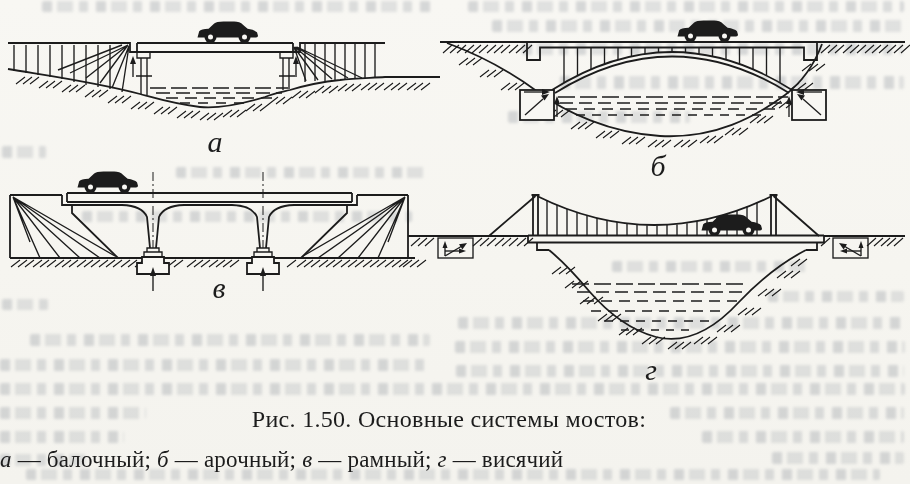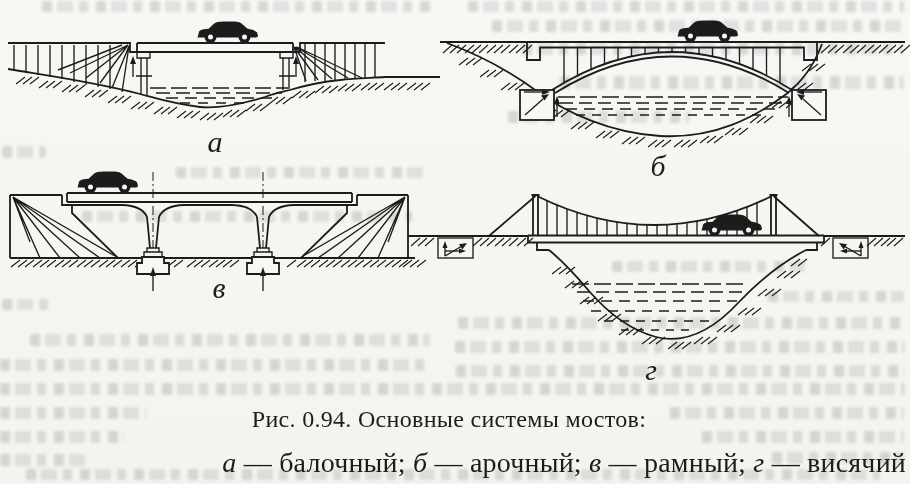--- a/index.html
+++ b/index.html
@@ -23,22 +23,22 @@
   svg .fill{fill:#1c1c1c;stroke:none;}
   svg .paper{fill:#f8f7f3;stroke:#1c1c1c;stroke-width:1.8;}
   svg .hub{fill:#f8f7f3;stroke:none;}
   svg .cl{stroke:#1c1c1c;fill:none;stroke-width:1;}
   .diag-label{font:italic 30px "Liberation Serif", serif;fill:#1c1c1c;}
   .caption-title{
     position:absolute;top:406px;left:0;width:898px;text-align:center;
     font-size:24px;letter-spacing:.3px;
   }
   .caption-legend{
-    position:absolute;top:447px;left:0;width:906px;text-align:right;
-    font-size:28px;letter-spacing:.2px;
+    position:absolute;top:447px;left:0;width:906px;text-align:left;
+    font-size:23px;letter-spacing:.2px;
   }
   .caption-legend i{font-style:italic;}
 </style>
 </head>
 <body>
 
 <div>
   <div class="bleed" style="left:42px;top:1px;width:390px;height:11px"></div>
   <div class="bleed" style="left:468px;top:1px;width:436px;height:11px"></div>
   <div class="bleed" style="left:492px;top:20px;width:412px;height:12px"></div>
@@ -202,14 +202,14 @@
       <path class="fill" d="M1.5,17.6 L3.2,11.2 Q5,9.2 12.6,8.8 L18.2,3.6 Q20.2,1.6 27.6,1.6 L38.2,1.6 Q43.6,1.6 47.2,4.9 L51.6,8.8 Q58.6,9.8 61,12.3 L62,15.8 Q62,17.6 60,17.6 Z"></path>
       <circle class="fill" cx="14.5" cy="17" r="6"></circle>
         <circle class="hub" cx="14.5" cy="17" r="2.5"></circle>
       <circle class="fill" cx="48.5" cy="17" r="6"></circle>
         <circle class="hub" cx="48.5" cy="17" r="2.5"></circle>
     </g>
     <text class="diag-label" x="651" y="380" text-anchor="middle">г</text>
   </g>
 </svg>
 
-<div class="caption-title">Рис. 0.94. Основные системы мостов:</div>
+<div class="caption-title">Рис. 1.50. Основные системы мостов:</div>
 <div class="caption-legend"><span><i>а</i><span> — балочный; </span></span><span><i>б</i><span> — арочный; </span></span><span><i>в</i><span> — рамный; </span></span><span><i>г</i><span> — висячий</span></span></div>
 
 </body></html>

